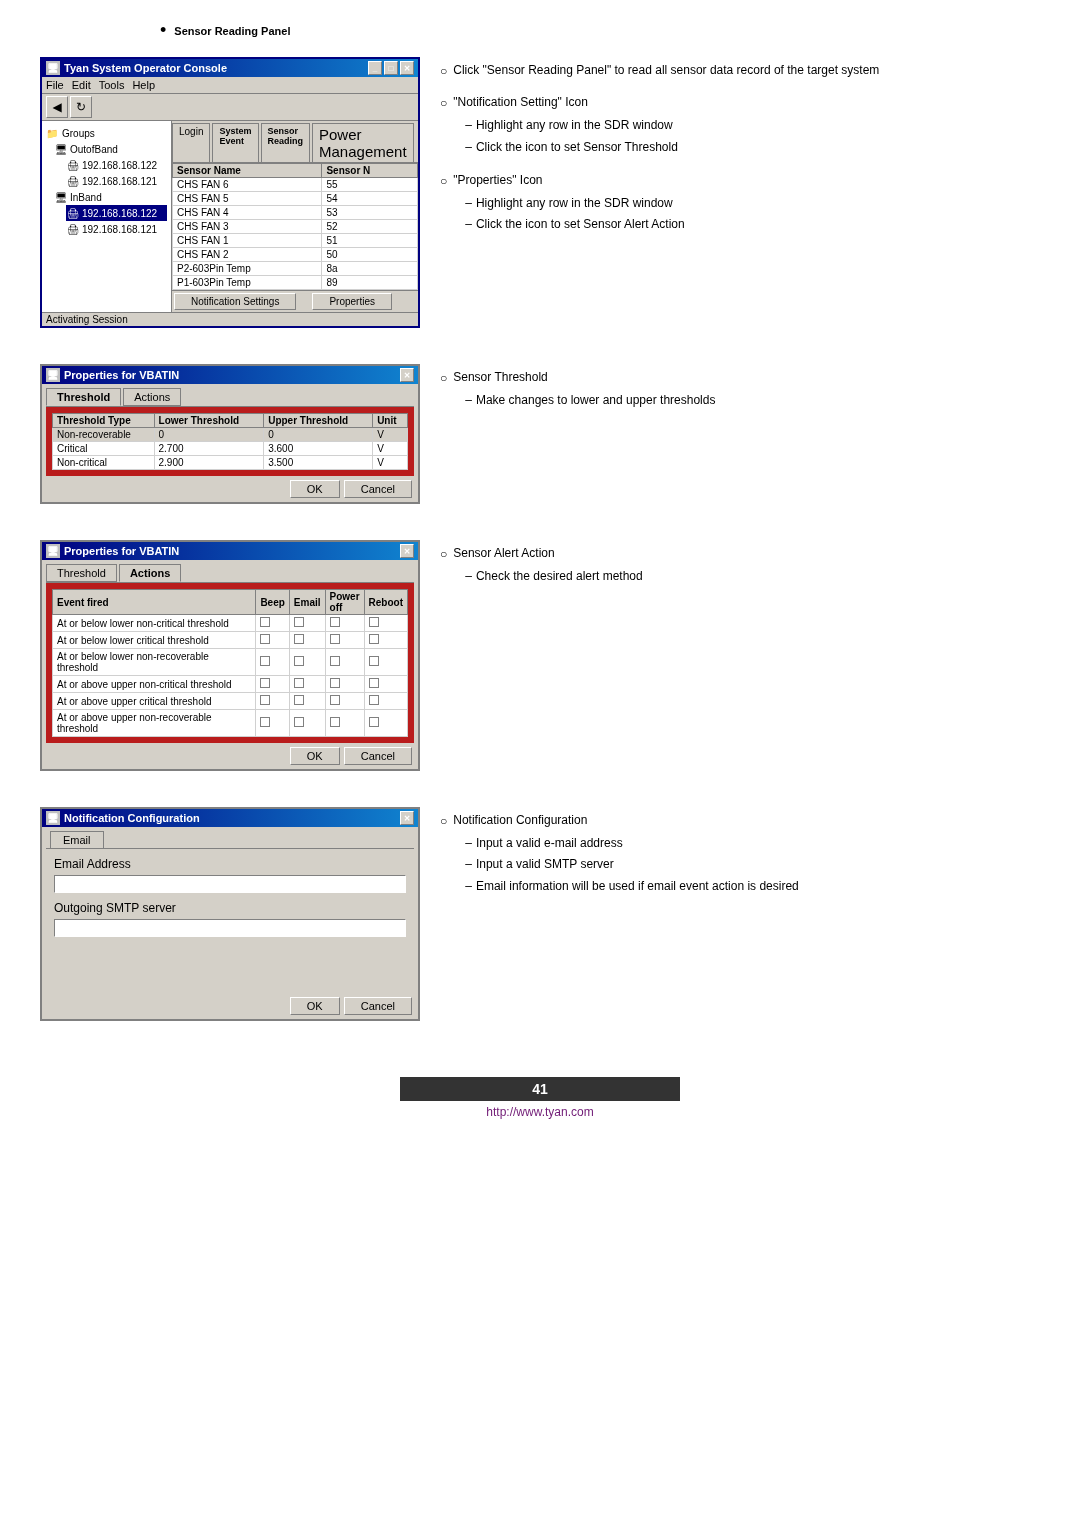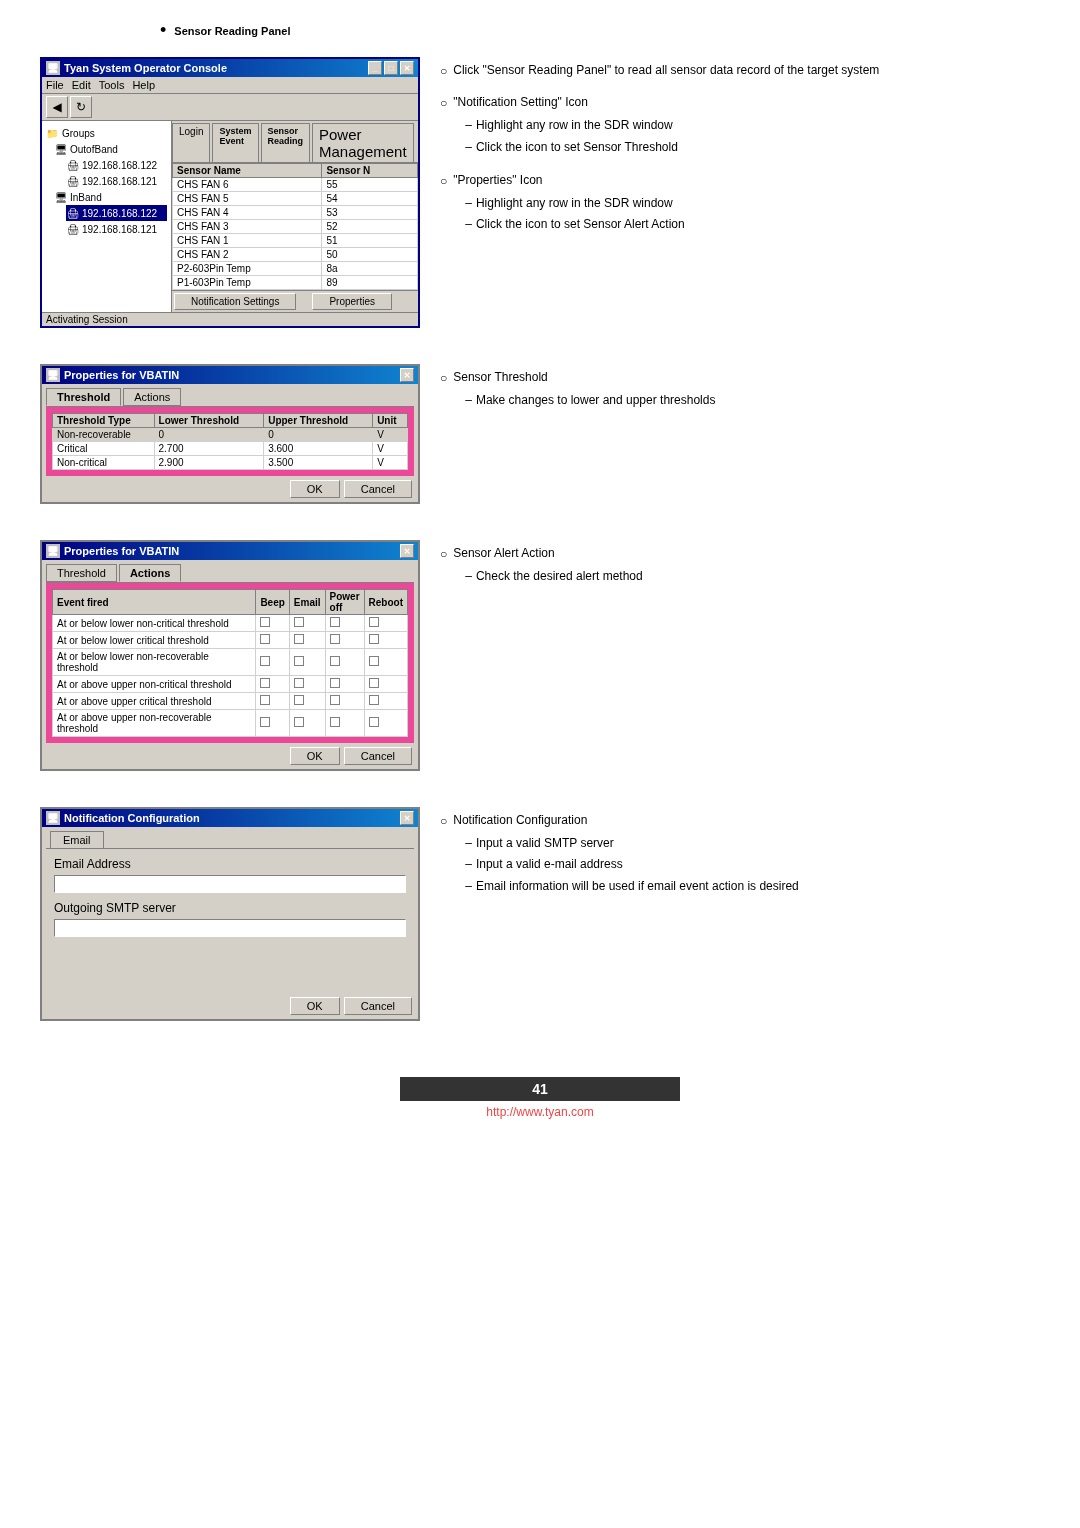--- a/index.html
+++ b/index.html
@@ -218,21 +218,21 @@
       cursor: pointer;
     }
     .props-tab.active {
       border-bottom: 1px solid #d4d0c8;
       font-weight: bold;
     }
     .props-body {
       padding: 6px;
       border-top: 1px solid #808080;
       margin: 0 4px;
-      background: #ec4899;
+      background: #b91c1c;
     }
 
     .threshold-table {
       width: 100%;
       border-collapse: collapse;
       font-size: 10px;
     }
     .threshold-table th {
       background: #d4d0c8;
       border: 1px solid #808080;
@@ -412,21 +412,21 @@
       text-align: center;
       padding: 4px 0;
       font-size: 14px;
       font-weight: bold;
       width: 280px;
       margin: 20px auto 4px;
     }
     .page-url {
       text-align: center;
       font-size: 12px;
-      color: #ef4444;
+      color: #701a75;
     }
   </style>
 </head>
 <body>
 
 <div class="page-content">
 
   <div class="section-header">
     <span class="bullet">•</span>
     <span class="section-title">Sensor Reading Panel</span>
@@ -816,24 +816,24 @@
     </div>
 
     <div class="right-col">
       <ul class="desc-list">
         <li>
           <div class="desc-circle">
             <div class="desc-text">
               Notification Configuration
               <ul class="sub-list">
                 <li>
-                    <span>Input a valid SMTP server</span>
+                    <span>Input a valid e-mail address</span>
                   </li>
                 <li>
-                    <span>Input a valid e-mail address</span>
+                    <span>Input a valid SMTP server</span>
                   </li>
                 <li>
                     <span>Email information will be used if email event action is desired</span>
                   </li>
               </ul>
             </div>
           </div>
         </li>
       </ul>
     </div>

